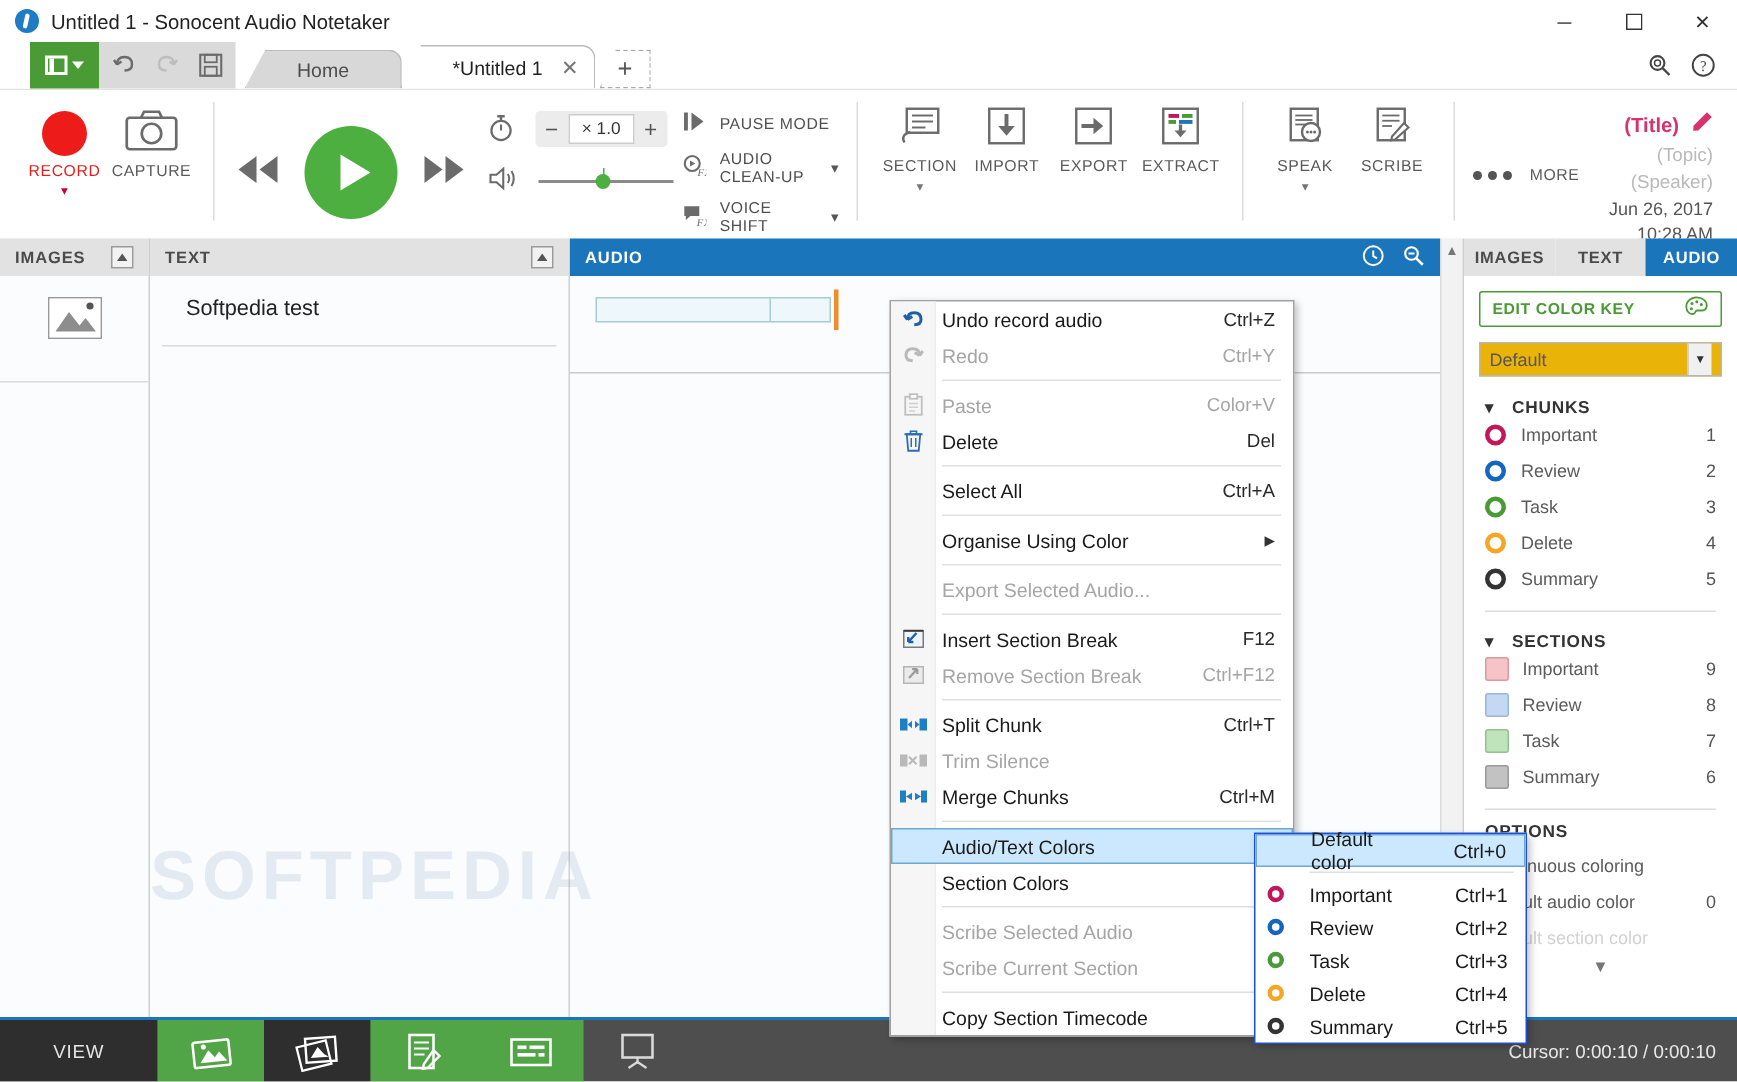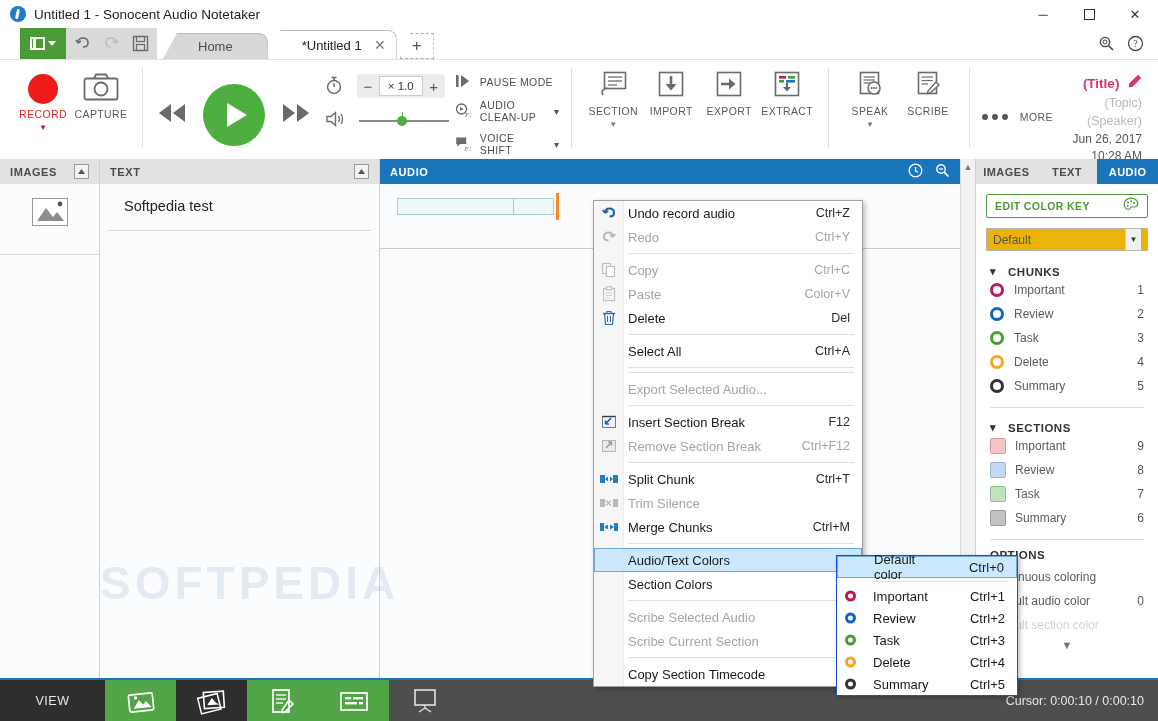--- a/index.html
+++ b/index.html
@@ -650,30 +650,20 @@
         </svg>
     </span>
     <span>Redo</span>
     <span class="sc">Ctrl+Y</span>
   </div>
   <div class="ctxsep"></div>
 
   <div class="ctxitem dis">
     <span class="ctxico">
       <svg width="16" height="16" viewBox="0 0 16 16">
-          <rect x="1.5" y="1.5" width="8" height="10" fill="none" stroke="#bfbfbf" stroke-width="1.2"></rect>
-          <rect x="5.5" y="4.5" width="8" height="10" fill="#fff" stroke="#bfbfbf" stroke-width="1.2"></rect>
-        </svg>
-    </span>
-    <span>Copy</span>
-    <span class="sc">Ctrl+C</span>
-  </div>
-  <div class="ctxitem dis">
-    <span class="ctxico">
-      <svg width="16" height="16" viewBox="0 0 16 16">
           <rect x="2.5" y="2.5" width="11" height="12" fill="none" stroke="#bfbfbf" stroke-width="1.2"></rect>
           <rect x="5.5" y="0.8" width="5" height="3" fill="#fff" stroke="#bfbfbf" stroke-width="1.2"></rect>
           <line x1="5" y1="7" x2="11" y2="7" stroke="#cfcfcf" stroke-width="1"></line>
           <line x1="5" y1="9.5" x2="11" y2="9.5" stroke="#cfcfcf" stroke-width="1"></line>
           <line x1="5" y1="12" x2="9" y2="12" stroke="#cfcfcf" stroke-width="1"></line>
         </svg>
     </span>
     <span>Paste</span>
     <span class="sc">Color+V</span>
   </div>
@@ -691,20 +681,24 @@
     <span class="sc">Del</span>
   </div>
   <div class="ctxsep"></div>
 
   <div class="ctxitem">
     <span>Select All</span>
     <span class="sc">Ctrl+A</span>
   </div>
   <div class="ctxsep"></div>
 
+  <div class="ctxitem">
+    <span>Organise Using Color</span>
+    <span class="sub">▶</span>
+  </div>
   <div class="ctxsep"></div>
 
   <div class="ctxitem dis">
     <span>Export Selected Audio...</span>
   </div>
   <div class="ctxsep"></div>
 
   <div class="ctxitem">
     <span class="ctxico">
       <svg width="16" height="16" viewBox="0 0 16 16">

